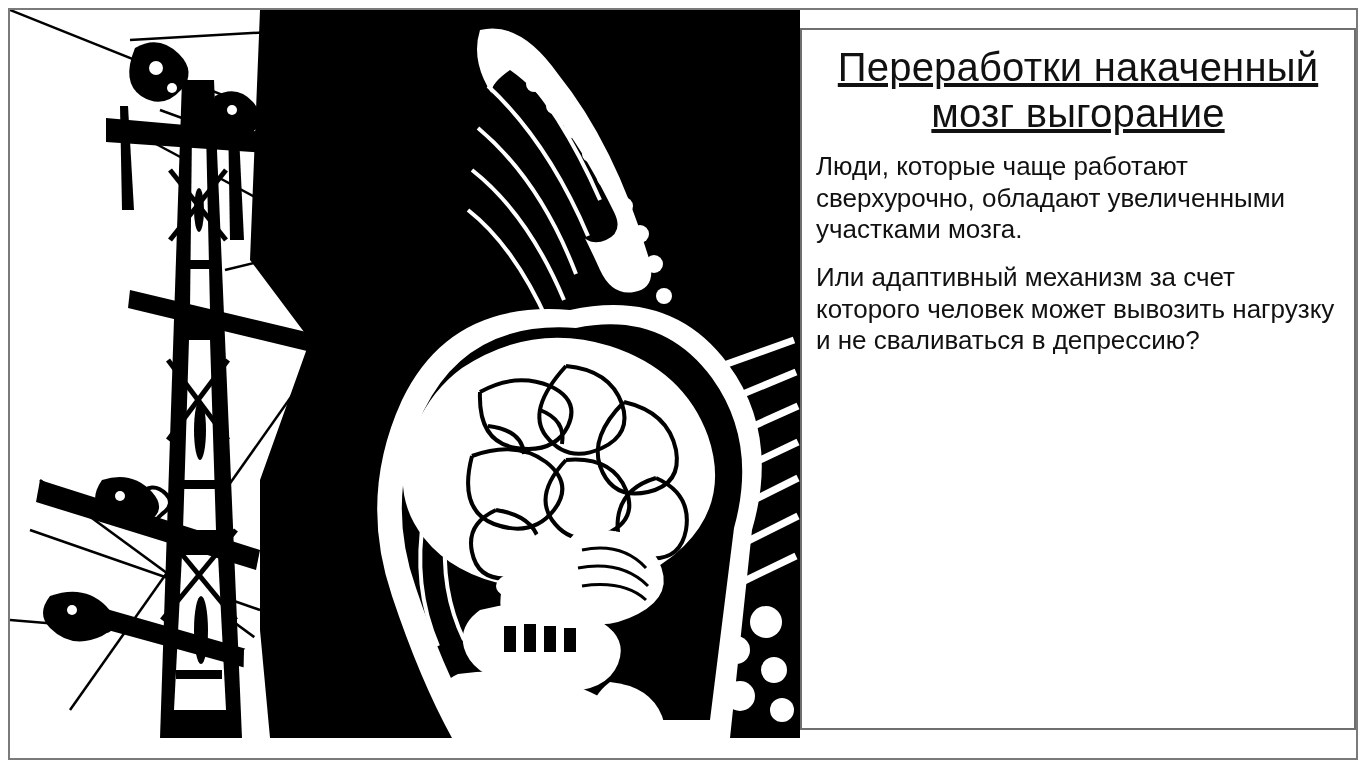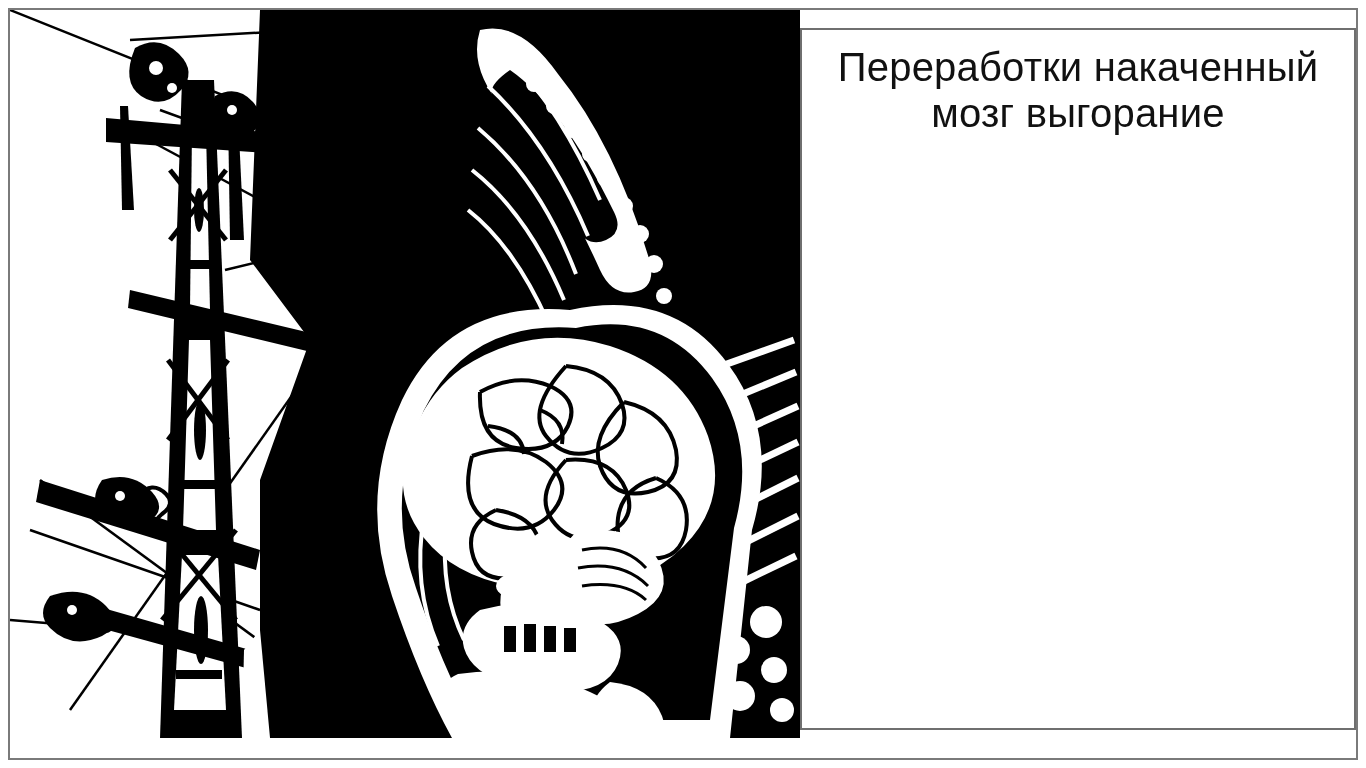--- a/index.html
+++ b/index.html
@@ -64,20 +64,21 @@
   }
 
   .title {
     text-align: center;
     font-size: 40px;
     line-height: 1.16;
     color: #111111;
     font-weight: 400;
     margin: 4px 0 14px 0;
     letter-spacing: 0.2px;
+    text-decoration: underline;
   }
 
   .body-par {
     font-size: 26px;
     line-height: 1.22;
     color: #111111;
     margin: 0 0 16px 0;
     text-align: left;
   }
   .body-par:last-child { margin-bottom: 0; }
@@ -286,17 +287,19 @@
 
         <path d="M128 486 q14 -16 28 -2 q10 10 -4 20 q-10 8 -6 18" stroke="#000000" stroke-width="4" fill="none"></path>
       </g>
     </svg>
   </div>
 
   <div class="text-panel">
 
     <h1 class="title">Переработки накаченный мозг выгорание</h1>
 
-
-
+    <p class="body-par">Люди, которые чаще работают сверхурочно, обладают увеличенными участками мозга.</p>
+
+
+    <p class="body-par">Или адаптивный механизм за счет которого человек может вывозить нагрузку и не сваливаться в депрессию?</p>
 
   </div>
 </div>
 
 </body></html>

